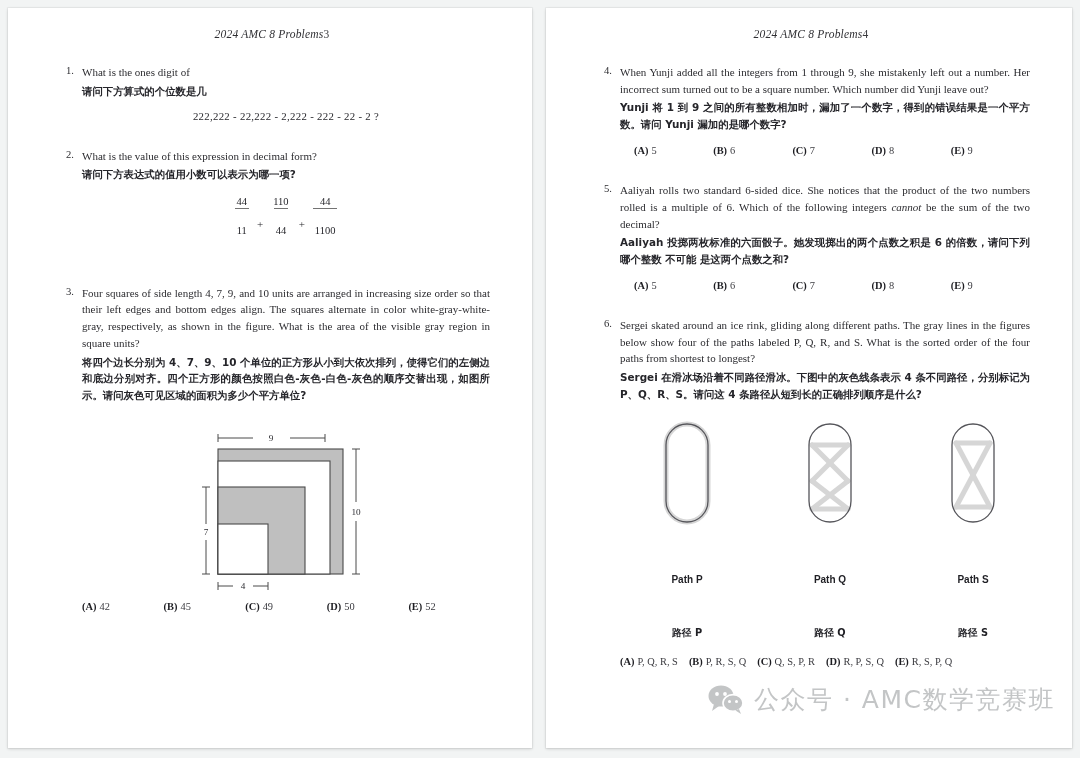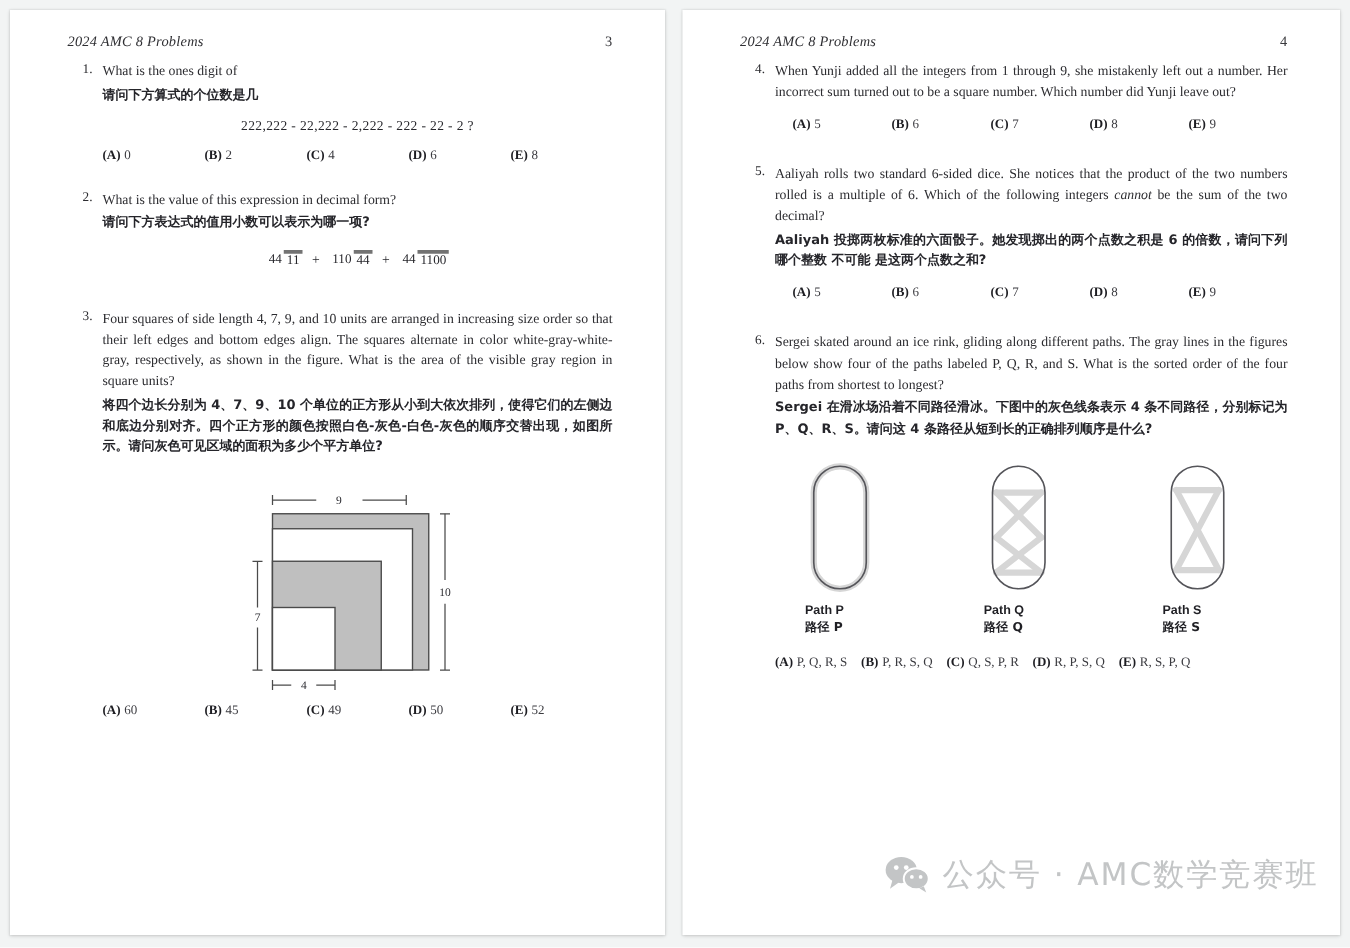--- a/index.html
+++ b/index.html
@@ -33,27 +33,27 @@
     position: absolute;
     left: 46px;
     right: 42px;
     top: 20px;
     bottom: 10px;
   }
 
   
   .runhead {
     display: flex;
-    justify-content: space-between;
+    justify-content: center;
     align-items: baseline;
     font-style: italic;
     font-size: 11.5px;
     color: #2f2f33;
     letter-spacing: .2px;
-    margin-bottom: 9px;
+    margin-bottom: 24px;
   }
   .runhead .pageno {
     font-style: normal;
     font-size: 11.5px;
     color: #3a3a3e;
   }
 
   
   .problem {
     display: flex;
@@ -102,27 +102,27 @@
     display: flex;
     justify-content: center;
     align-items: center;
     gap: 6px;
     margin: 13px 0 6px 0;
     font-size: 10.5px;
     color: #26262b;
   }
   .frac {
     display: inline-flex;
-    flex-direction: row;
+    flex-direction: column;
     align-items: center;
     line-height: 1.12;
     vertical-align: middle;
   }
   .frac .num { padding: 0 2px; }
-  .frac .den { padding: 0 2px; border-top: 3px solid #737373; }
+  .frac .den { padding: 16px 2px; border-top: 1px solid #737373; }
   .op { font-size: 11px; padding: 0 2px; }
 
   
   .choices {
     display: flex;
     margin-top: 12px;
     font-size: 10.4px;
     color: #3b3b40;
   }
   .choice {
@@ -156,21 +156,23 @@
 
   
   .paths {
     display: flex;
     justify-content: space-between;
     margin: 16px 14px 0 24px;
   }
   .path-item {
     display: flex;
     flex-direction: column;
+    align-items: center;
     width: 86px;
+    gap: 40px;
   }
   .path-caption-en {
     margin-top: 7px;
     font-family: "Liberation Sans", sans-serif;
     font-weight: bold;
     font-size: 10px;
     color: #1f1f24;
   }
   .path-caption-zh {
     margin-top: 2px;
@@ -210,27 +212,20 @@
         <span>2024 AMC 8 Problems</span>
         <span class="pageno">3</span>
       </div>
 
       <div class="problem">
         <div class="prob-num">1.</div>
         <div class="prob-body">
           <p class="en">What is the ones digit of</p>
           <p class="zh">请问下方算式的个位数是几</p>
           <div class="display-math">222,222 - 22,222 - 2,222 - 222 - 22 - 2 ?</div>
-          <div class="choices five-even">
-            <span class="choice"><span class="lab">(A)</span><span>0</span></span>
-            <span class="choice"><span class="lab">(B)</span><span>2</span></span>
-            <span class="choice"><span class="lab">(C)</span><span>4</span></span>
-            <span class="choice"><span class="lab">(D)</span><span>6</span></span>
-            <span class="choice"><span class="lab">(E)</span><span>8</span></span>
-          </div>
         </div>
       </div>
 
       <div class="problem" style="margin-top:22px;">
         <div class="prob-num">2.</div>
         <div class="prob-body">
           <p class="en">What is the value of this expression in decimal form?</p>
           <p class="zh">请问下方表达式的值用小数可以表示为哪一项?</p>
 
           <div class="fracrow">
@@ -298,21 +293,21 @@
                 <line x1="18" y1="162" x2="18" y2="170"></line>
                 <line x1="68" y1="162" x2="68" y2="170"></line>
                 <line x1="18" y1="166" x2="33" y2="166"></line>
                 <line x1="53" y1="166" x2="68" y2="166"></line>
               </g>
               <text class="tick-label" x="43" y="169" text-anchor="middle">4</text>
             </svg>
           </div>
 
           <div class="choices five-even" style="margin-top:6px;">
-            <span class="choice"><span class="lab">(A)</span><span>60</span></span>
+            <span class="choice"><span class="lab">(A)</span><span>42</span></span>
             <span class="choice"><span class="lab">(B)</span><span>45</span></span>
             <span class="choice"><span class="lab">(C)</span><span>49</span></span>
             <span class="choice"><span class="lab">(D)</span><span>50</span></span>
             <span class="choice"><span class="lab">(E)</span><span>52</span></span>
           </div>
         </div>
       </div>
 
     </div>
   </div>
@@ -322,20 +317,21 @@
 
       <div class="runhead">
         <span>2024 AMC 8 Problems</span>
         <span class="pageno">4</span>
       </div>
 
       <div class="problem">
         <div class="prob-num">4.</div>
         <div class="prob-body">
           <p class="en">When Yunji added all the integers from 1 through 9, she mistakenly left out a number. Her incorrect sum turned out to be a square number. Which number did Yunji leave out?</p>
+          <p class="zh">Yunji 将 1 到 9 之间的所有整数相加时，漏加了一个数字，得到的错误结果是一个平方数。请问 Yunji 漏加的是哪个数字?</p>
           <div class="choices five-even indent">
             <span class="choice"><span class="lab">(A)</span><span>5</span></span>
             <span class="choice"><span class="lab">(B)</span><span>6</span></span>
             <span class="choice"><span class="lab">(C)</span><span>7</span></span>
             <span class="choice"><span class="lab">(D)</span><span>8</span></span>
             <span class="choice"><span class="lab">(E)</span><span>9</span></span>
           </div>
         </div>
       </div>
 

